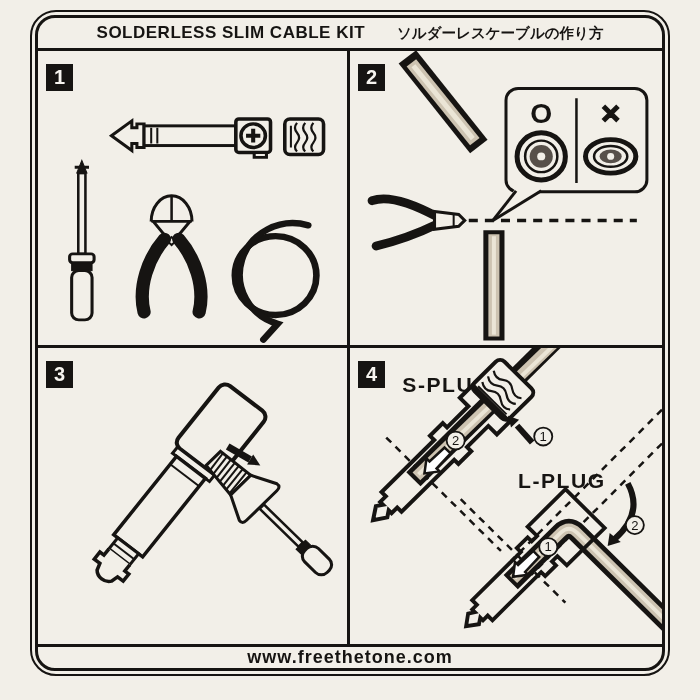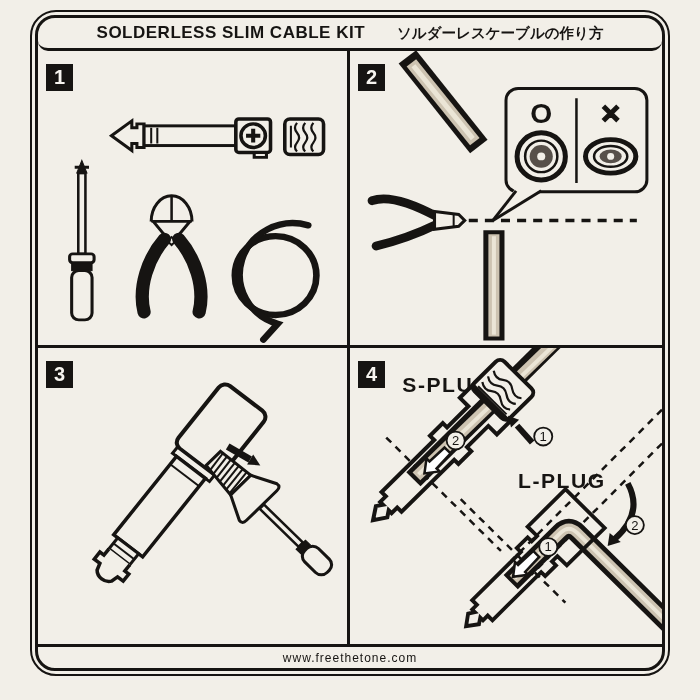--- a/index.html
+++ b/index.html
@@ -3,34 +3,34 @@
 <meta charset="utf-8">
 <style>
   html,body{margin:0;padding:0;width:700px;height:700px;background:#f2efe8;overflow:hidden;
     font-family:"Liberation Sans",sans-serif;color:#161412;}
   .sheet{position:absolute;left:0;top:0;width:700px;height:700px;}
   .outer{position:absolute;left:30px;top:10px;width:636px;height:662px;
     border:2px solid #161412;border-radius:26px;}
   .inner{position:absolute;left:3px;top:3px;right:3px;bottom:3px;
     border:3px solid #161412;border-radius:20px;display:flex;flex-direction:column;overflow:hidden;}
   .title-bar{height:30px;border-bottom:3px solid #161412;display:flex;align-items:center;
-    justify-content:center;gap:10px;flex:0 0 auto;border-radius:10px;}
+    justify-content:center;gap:10px;flex:0 0 auto;}
   .t-en{font-weight:700;font-size:17px;letter-spacing:0.5px;}
   .t-ja{font-weight:700;font-size:14.5px;margin-left:22px;}
   .grid{flex:1 1 auto;display:grid;grid-template-columns:1fr 1fr;grid-template-rows:1fr 1fr;}
   .panel{position:relative;overflow:hidden;}
   .p1{border-right:3px solid #161412;border-bottom:3px solid #161412;}
   .p2{border-bottom:3px solid #161412;}
   .p3{border-right:3px solid #161412;}
   .badge{position:absolute;left:8px;top:13px;width:27px;height:27px;background:#161412;
     color:#f6f4ef;font-weight:700;font-size:20px;line-height:27px;text-align:center;z-index:2;}
   .panel svg{position:absolute;left:0;top:0;width:100%;height:100%;display:block;}
   .footer-bar{height:21px;border-top:3px solid #161412;display:flex;align-items:center;
     justify-content:center;flex:0 0 auto;}
-  .url{font-weight:400;font-size:12px;letter-spacing:1px;}
+  .url{font-weight:700;font-size:18px;letter-spacing:1px;}
   svg text{font-family:"Liberation Sans",sans-serif;fill:#161412;}
   .plug-label{font-weight:700;font-size:21px;letter-spacing:1.5px;}
   .sym-o{font-weight:700;font-size:28px;}
   .sym-x{font-weight:700;font-size:32px;stroke:#161412;stroke-width:1.5;}
   .cnum{font-size:13px;}
 </style>
 </head>
 <body>
 
 <div class="sheet">

